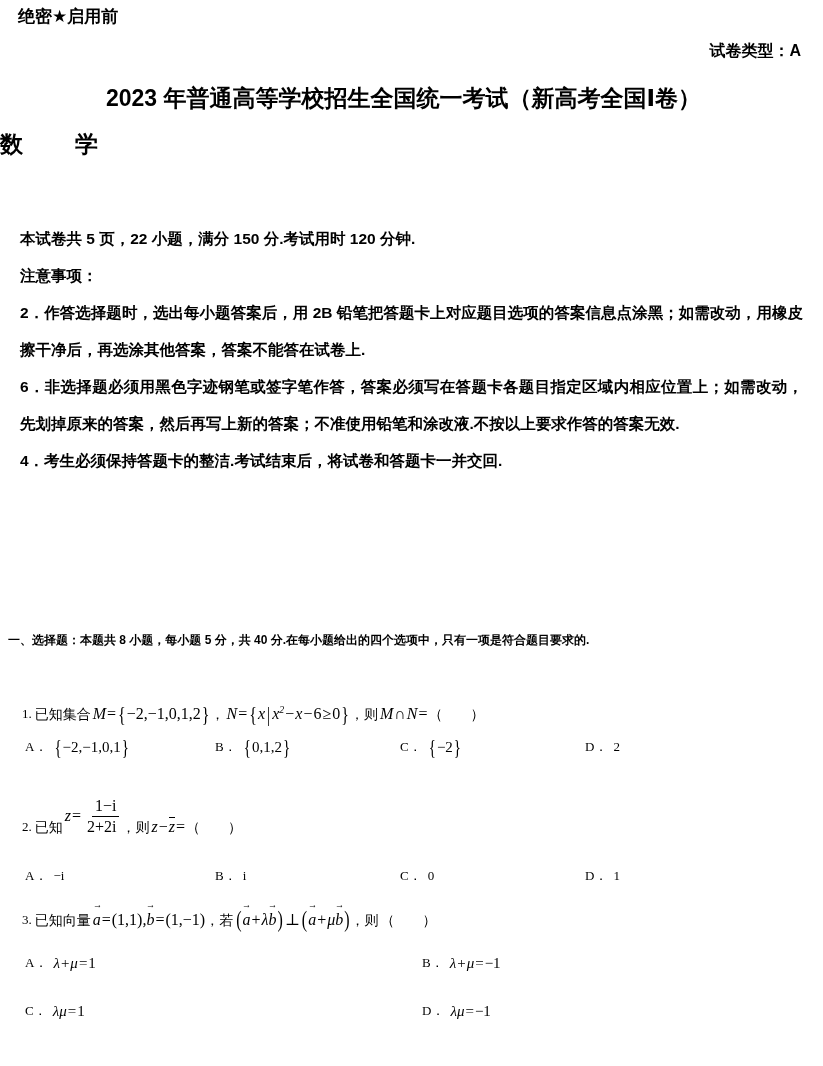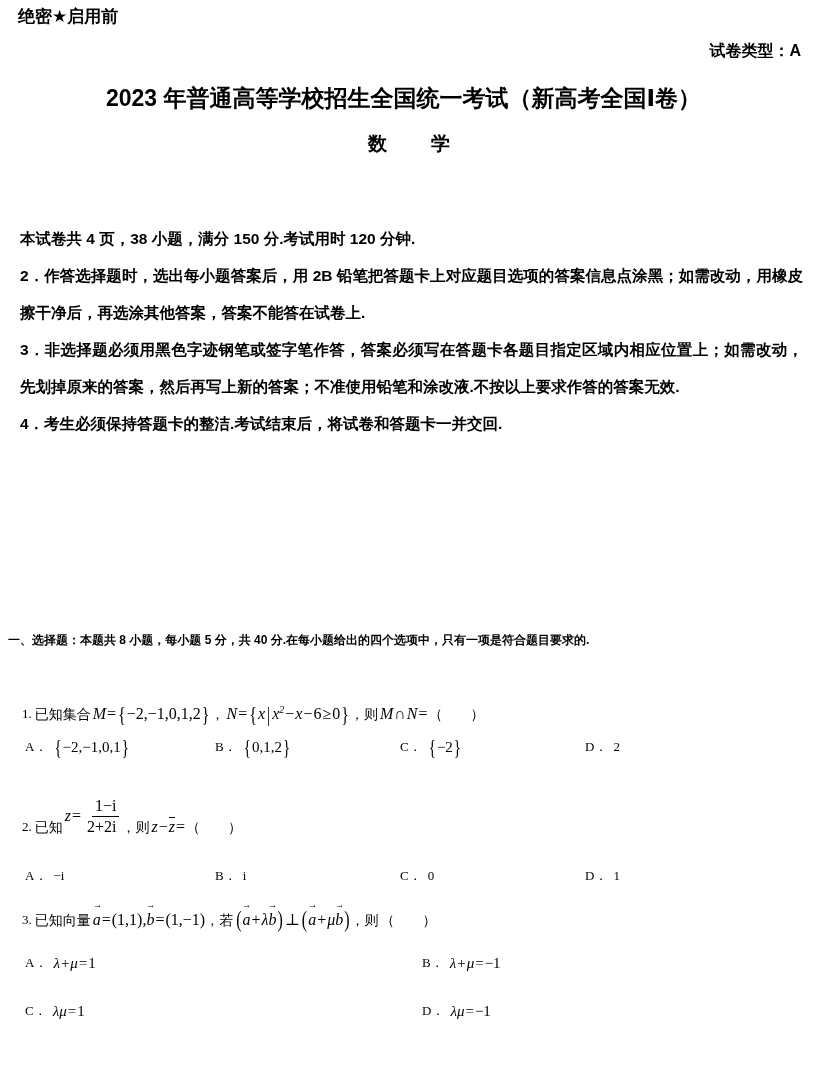--- a/index.html
+++ b/index.html
@@ -61,22 +61,22 @@
     font-size: 23px;
     line-height: 32px;
     white-space: nowrap;
   }
 
   .subject-title {
     position: absolute;
     left: 0;
     right: 3px;
     top: 128px;
-    text-align: center;
-    font-size: 19px;
+    text-align: left;
+    font-size: 23px;
     line-height: 32px;
     letter-spacing: 2px;
   }
 
   
   .notice-block {
     position: absolute;
     left: 20px;
     top: 220px;
     width: 783px;
@@ -271,23 +271,24 @@
 
   <div class="paper-type zh-bold">
     <span>试卷类型：</span><span>A</span>
   </div>
 
   <div class="main-title zh-bold">2023 年普通高等学校招生全国统一考试（新高考全国Ⅰ卷）</div>
 
   <div class="subject-title zh-bold">数　　学</div>
 
   <div class="notice-block">
-    <div class="notice-line">本试卷共 4 页，38 小题，满分 150 分.考试用时 120 分钟.</div>
+    <div class="notice-line">本试卷共 5 页，22 小题，满分 150 分.考试用时 120 分钟.</div>
+    <div class="notice-line">注意事项：</div>
     <div class="notice-line">2．作答选择题时，选出每小题答案后，用 2B 铅笔把答题卡上对应题目选项的答案信息点涂黑；如需改动，用橡皮擦干净后，再选涂其他答案，答案不能答在试卷上.</div>
-    <div class="notice-line">3．非选择题必须用黑色字迹钢笔或签字笔作答，答案必须写在答题卡各题目指定区域内相应位置上；如需改动，先划掉原来的答案，然后再写上新的答案；不准使用铅笔和涂改液.不按以上要求作答的答案无效.</div>
+    <div class="notice-line">6．非选择题必须用黑色字迹钢笔或签字笔作答，答案必须写在答题卡各题目指定区域内相应位置上；如需改动，先划掉原来的答案，然后再写上新的答案；不准使用铅笔和涂改液.不按以上要求作答的答案无效.</div>
     <div class="notice-line">4．考生必须保持答题卡的整洁.考试结束后，将试卷和答题卡一并交回.</div>
   </div>
 
   <div class="section-head">一、选择题：本题共 8 小题，每小题 5 分，共 40 分.在每小题给出的四个选项中，只有一项是符合题目要求的.</div>
 
   <div class="question" style="top:700px;">
     <div class="q-stem">
       <span class="q-num">1.</span>
       <span class="q-zh">已知集合</span>
       <span class="math">

